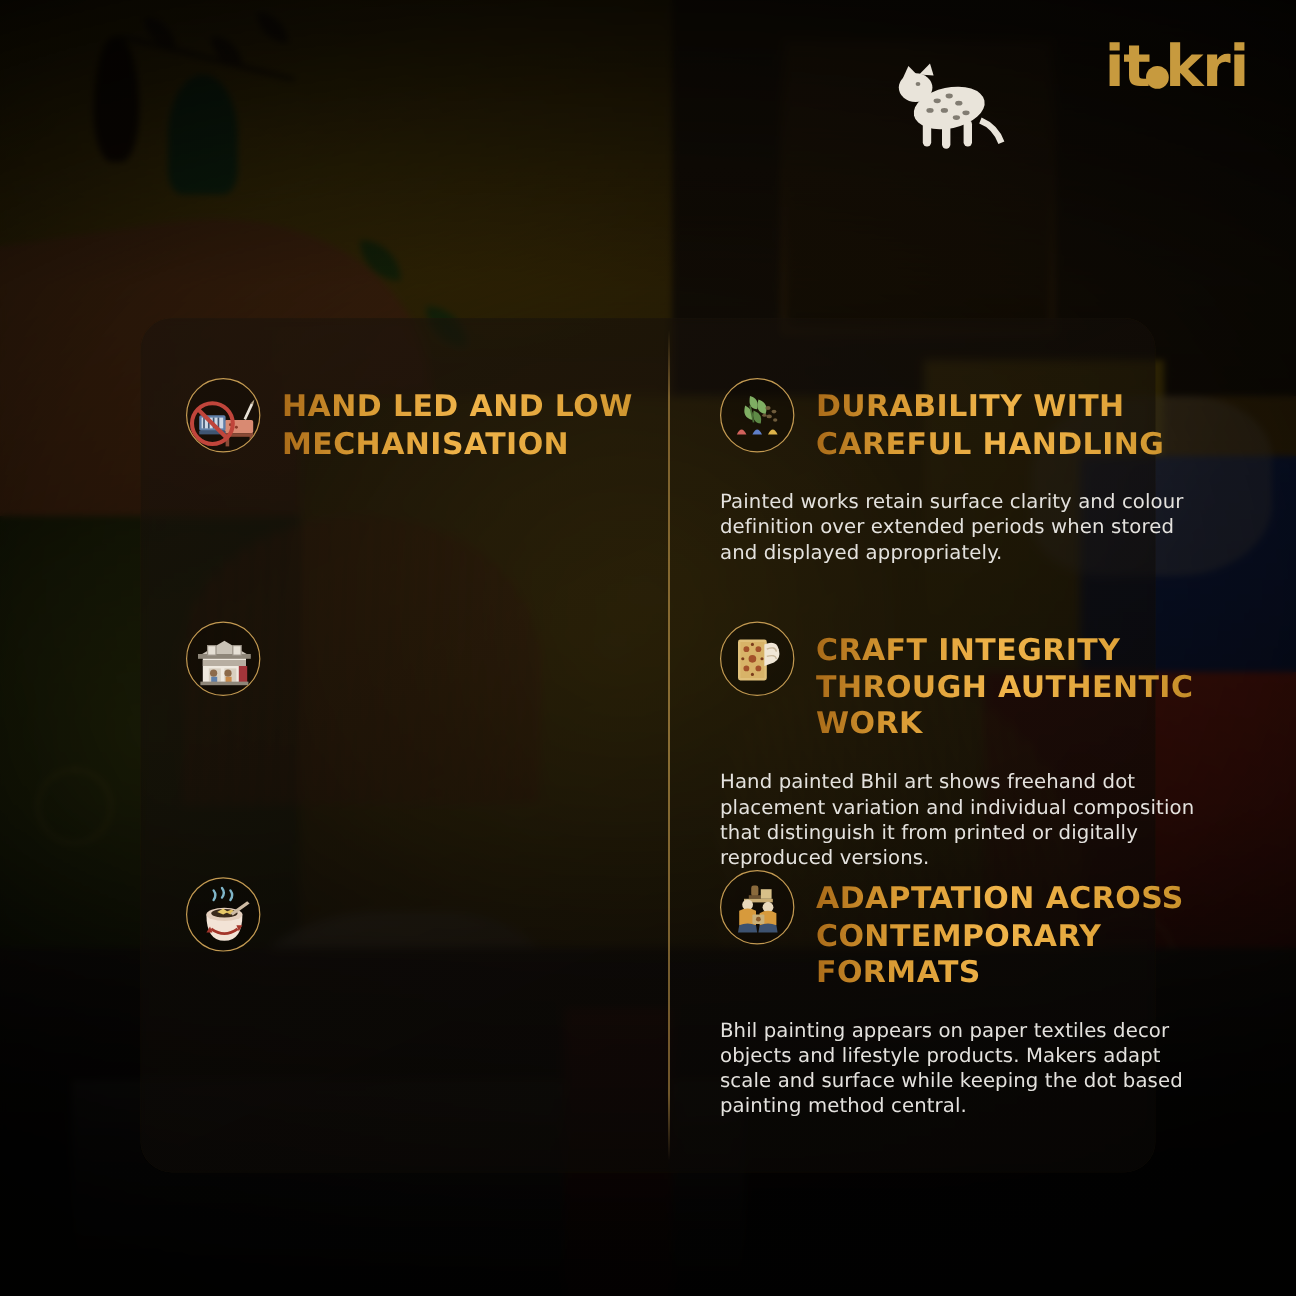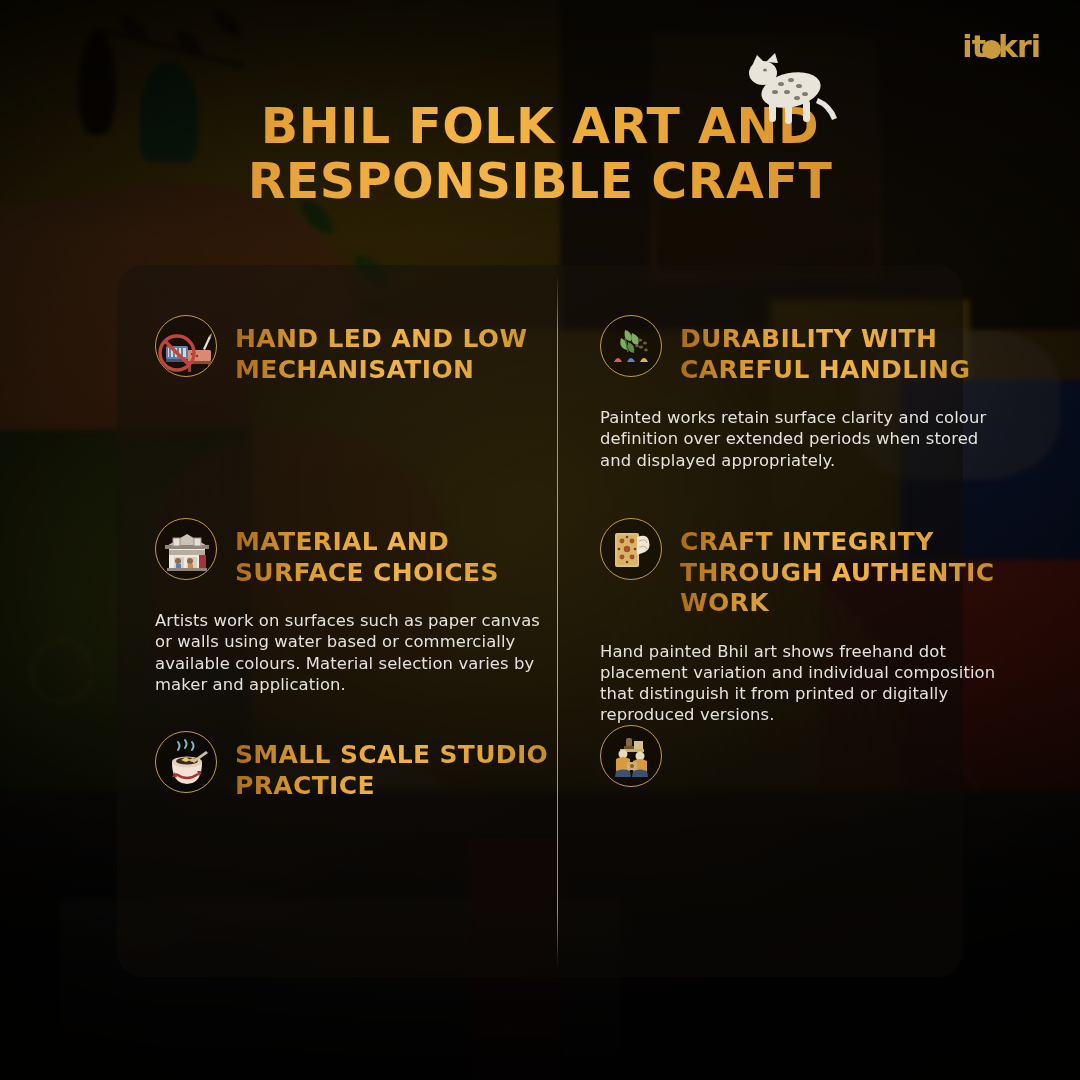--- a/index.html
+++ b/index.html
@@ -96,21 +96,21 @@
     position:absolute; inset:0;
     backdrop-filter:blur(2.5px);
   }
 
   
   #content { position:absolute; inset:0; }
 
   
   #logo {
     position:absolute; right:40px; top:32px;
-    font-size:30px; font-weight:700; letter-spacing:-1px;
+    font-size:48px; font-weight:700; letter-spacing:-1px;
     color:#c79a3e; line-height:1;
     font-family:"DejaVu Sans", sans-serif;
   }
   #logo .logo-dot {
     display:inline-block; width:19px; height:19px;
     background:#c79a3e; border-radius:50%;
     margin:0 -3px -2px -3px; vertical-align:baseline;
   }
 
   
@@ -220,23 +220,20 @@
 </div>
 <div id="bg-blur-haze"></div>
 <div id="bg-dim"></div>
 
 <div id="content">
 
   <div id="logo">
     <span>it</span><span class="logo-dot"></span><span>kri</span>
   </div>
 
-  <div id="title-wrap">
-    <h1 id="page-title">BHIL FOLK ART AND RESPONSIBLE CRAFT</h1>
-  </div>
 
   <svg id="title-tiger" viewBox="0 0 108 78">
     <g fill="#e9e4da">
       <ellipse cx="56" cy="42" rx="30" ry="17" transform="rotate(-12 56 42)"></ellipse>
       <ellipse cx="28" cy="25" rx="14" ry="12"></ellipse>
       <path d="M17 18 l5 -11 l7 7 z"></path>
       <path d="M31 14 l9 -9 l3 10 z"></path>
       <path d="M83 50 q14 6 19 20 l-5 2 q-5 -13 -16 -17 z"></path>
       <rect x="34" y="52" width="7" height="22" rx="3.5"></rect>
       <rect x="50" y="55" width="7" height="21" rx="3.5"></rect>
@@ -301,23 +298,21 @@
               <rect x="18" y="38" width="10" height="11" fill="#d8cfc0"></rect>
               <rect x="31" y="38" width="10" height="11" fill="#d8cfc0"></rect>
               <rect x="43" y="36" width="7" height="14" fill="#a3353a"></rect>
               <circle cx="22" cy="42" r="3" fill="#8c6a4a"></circle>
               <circle cx="34" cy="42" r="3" fill="#8c6a4a"></circle>
               <rect x="20" y="45" width="5" height="5" fill="#5f7fa8"></rect>
               <rect x="32" y="45" width="5" height="5" fill="#c98a4a"></rect>
               <rect x="11" y="49" width="40" height="3" fill="#8e8679"></rect>
             </svg>
           </div>
-          <div class="card-title">MATERIAL AND SURFACE CHOICES</div>
-        </div>
-        <div class="card-body">Artists work on surfaces such as paper canvas or walls using water based or commercially available colours. Material selection varies by maker and application.</div>
+        </div>
       </div>
 
       <div class="card" style="left:38px; top:466px; width:400px;">
         <div class="card-head">
           <div class="icon-circle">
             <svg width="62" height="62" viewBox="0 0 62 62">
               <g stroke="#7fb6c9" stroke-width="2" fill="none" stroke-linecap="round">
                 <path d="M22 18 q3 -4 0 -8"></path>
                   <path d="M29 16 q3 -4 0 -8"></path>
                   <path d="M36 18 q3 -4 0 -8"></path>
@@ -326,21 +321,20 @@
               <ellipse cx="31" cy="30" rx="15" ry="5.5" fill="#e4cfbd"></ellipse>
               <ellipse cx="31" cy="29" rx="11" ry="3.6" fill="#3a2a1c"></ellipse>
               <path d="M25 28 l5 -3 l4 3 l-4 2 Z" fill="#e6c96a"></path>
               <path d="M32 28 l5 -2 l3 2 l-4 2 Z" fill="#dfc05c"></path>
               <path d="M36 29 L50 19 L52 21 L38 31 Z" fill="#cdbba4"></path>
               <path d="M20 42 q11 8 22 0" stroke="#a3352a" stroke-width="2.4" fill="none"></path>
               <path d="M19 40 l2 5 l-5 0 Z" fill="#a3352a"></path>
               <path d="M43 44 l-2 -5 l5 0 Z" fill="#a3352a"></path>
             </svg>
           </div>
-          <div class="card-title">SMALL SCALE STUDIO PRACTICE</div>
         </div>
       </div>
     </div>
 
     <div class="col col-right">
 
       <div class="card" style="left:42px; top:50px; width:400px;">
         <div class="card-head">
           <div class="icon-circle">
             <svg width="62" height="62" viewBox="0 0 62 62">
@@ -410,17 +404,19 @@
               <circle cx="22" cy="28" r="4.5" fill="#e8d9bd"></circle>
               <path d="M15 33 q7 -4 14 0 l0 12 l-14 0 Z" fill="#d79a3c"></path>
               <path d="M15 45 q7 -3 14 0 l1 6 l-16 0 Z" fill="#3d5270"></path>
               <circle cx="39" cy="30" r="4.5" fill="#e8d9bd"></circle>
               <path d="M32 35 q7 -4 14 0 l0 10 l-14 0 Z" fill="#d79a3c"></path>
               <path d="M32 45 q7 -3 14 0 l1 6 l-16 0 Z" fill="#3d5270"></path>
               <rect x="26" y="36" width="10" height="8" rx="1" fill="#c9b079"></rect>
               <circle cx="31" cy="40" r="2" fill="#8a5a2a"></circle>
             </svg>
           </div>
-        </div>
+          <div class="card-title">ADAPTATION ACROSS CONTEMPORARY FORMATS</div>
+        </div>
+        <div class="card-body">Bhil painting appears on paper textiles decor objects and lifestyle products. Makers adapt scale and surface while keeping the dot based painting method central.</div>
       </div>
     </div>
   </div>
 </div>
 
 </body></html>

